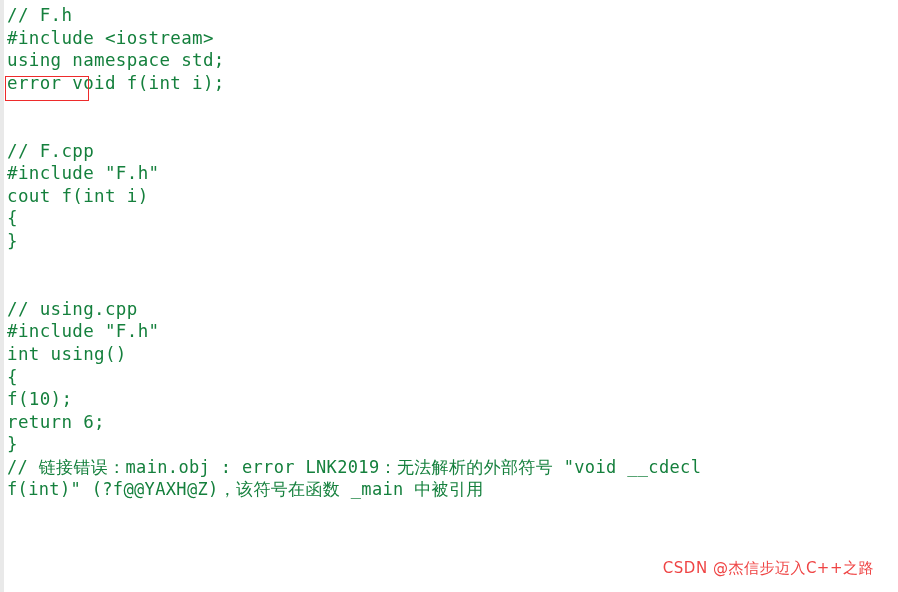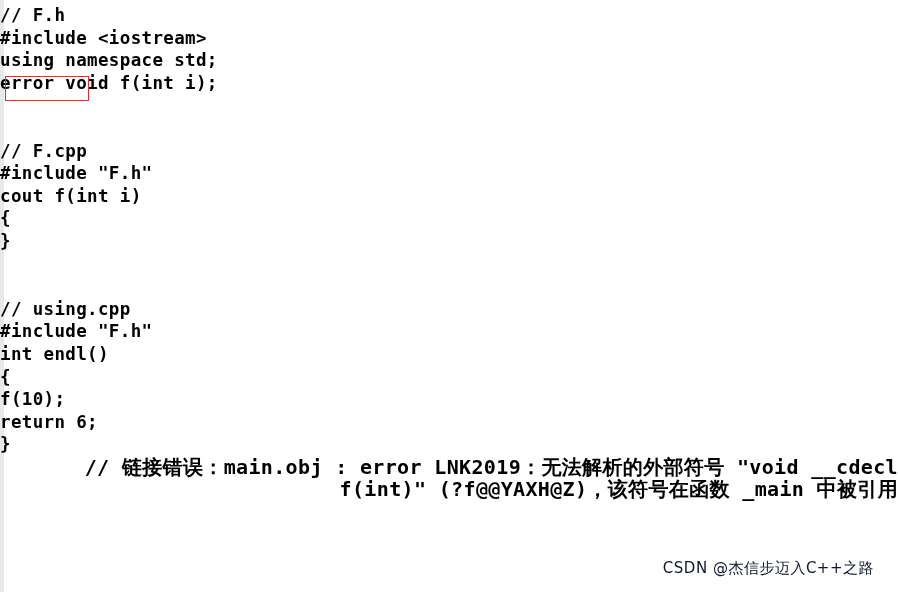--- a/index.html
+++ b/index.html
@@ -32,36 +32,35 @@
     width: 898px;
     padding: 4px 0 0 0;
     box-sizing: border-box;
   }
 
   .code-line {
     position: relative;
     height: 22.6px;
     line-height: 22.6px;
     font-size: 17.5px;
-    color: #000000;
+    color: #15803d;
     white-space: pre;
+    padding-left: 7px;
     letter-spacing: 0.35px;
     font-family: "DejaVu Sans Mono", "Liberation Mono", monospace;
-    font-weight: bold;
   }
 
   .code-line.blank {
     height: 22.6px;
   }
 
   
   .code-line.cjk {
     font-family: "DejaVu Sans Mono", "Liberation Mono", monospace;
-    font-size: 20px;
-    text-align: right;
+    font-size: 17px;
   }
 
   
   #inline-highlight-box {
     position: absolute;
     left: 5px;
     top: 76px;
     width: 84px;
     height: 25px;
     border: 1.5px solid #ee2b2b;
@@ -94,24 +93,24 @@
   <div class="code-line blank"></div>
   <div class="code-line">// F.cpp</div>
   <div class="code-line">#include "F.h"</div>
   <div class="code-line">cout f(int i)</div>
   <div class="code-line">{</div>
   <div class="code-line">}</div>
   <div class="code-line blank"></div>
   <div class="code-line blank"></div>
   <div class="code-line">// using.cpp</div>
   <div class="code-line">#include "F.h"</div>
-  <div class="code-line">int endl()</div>
+  <div class="code-line">int using()</div>
   <div class="code-line">{</div>
   <div class="code-line">f(10);</div>
   <div class="code-line">return 6;</div>
   <div class="code-line">}</div>
   <div class="code-line cjk">// 链接错误：main.obj : error LNK2019：无法解析的外部符号 "void __cdecl</div>
   <div class="code-line cjk">f(int)" (?f@@YAXH@Z)，该符号在函数 _main 中被引用</div>
 </div>
 
 <div id="inline-highlight-box" style="left: 5px; top: 76px; width: 84px; height: 25px; border-color: rgb(238, 43, 43);"></div>
 
-<div id="watermark" style="color: #0f172a;">CSDN @杰信步迈入C++之路</div>
+<div id="watermark" style="color: #ef4444;">CSDN @杰信步迈入C++之路</div>
 
 </body></html>

